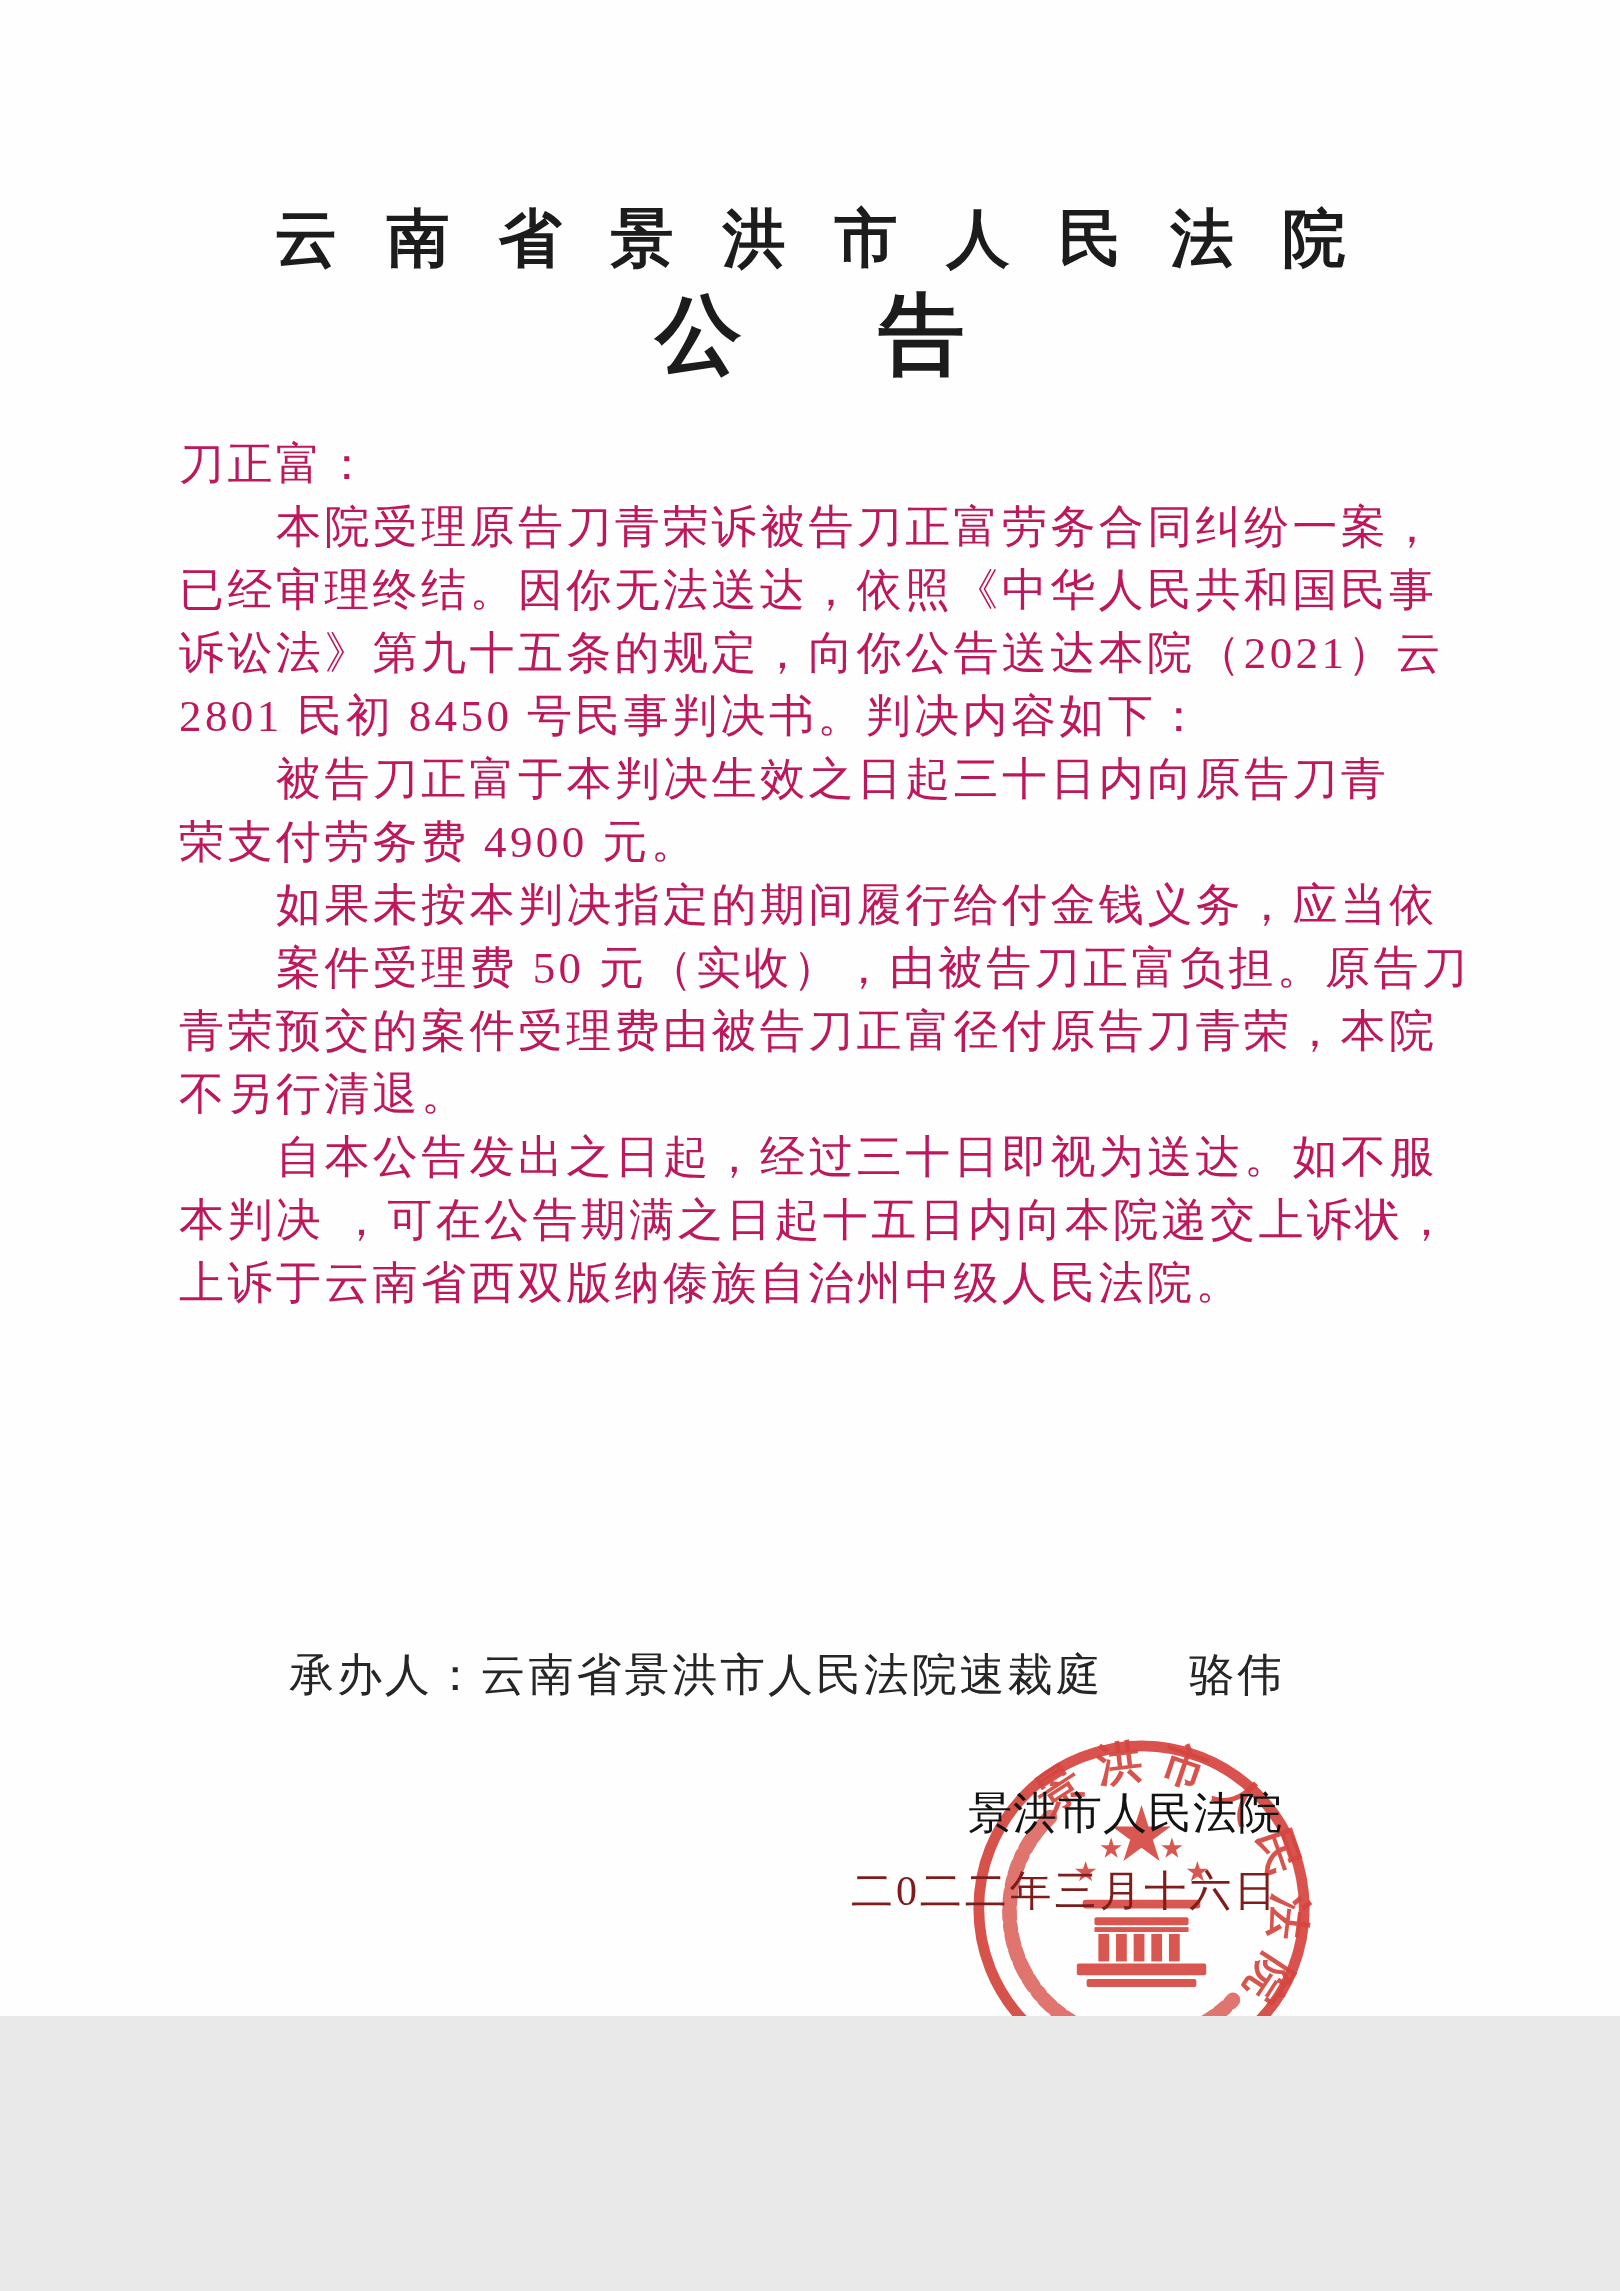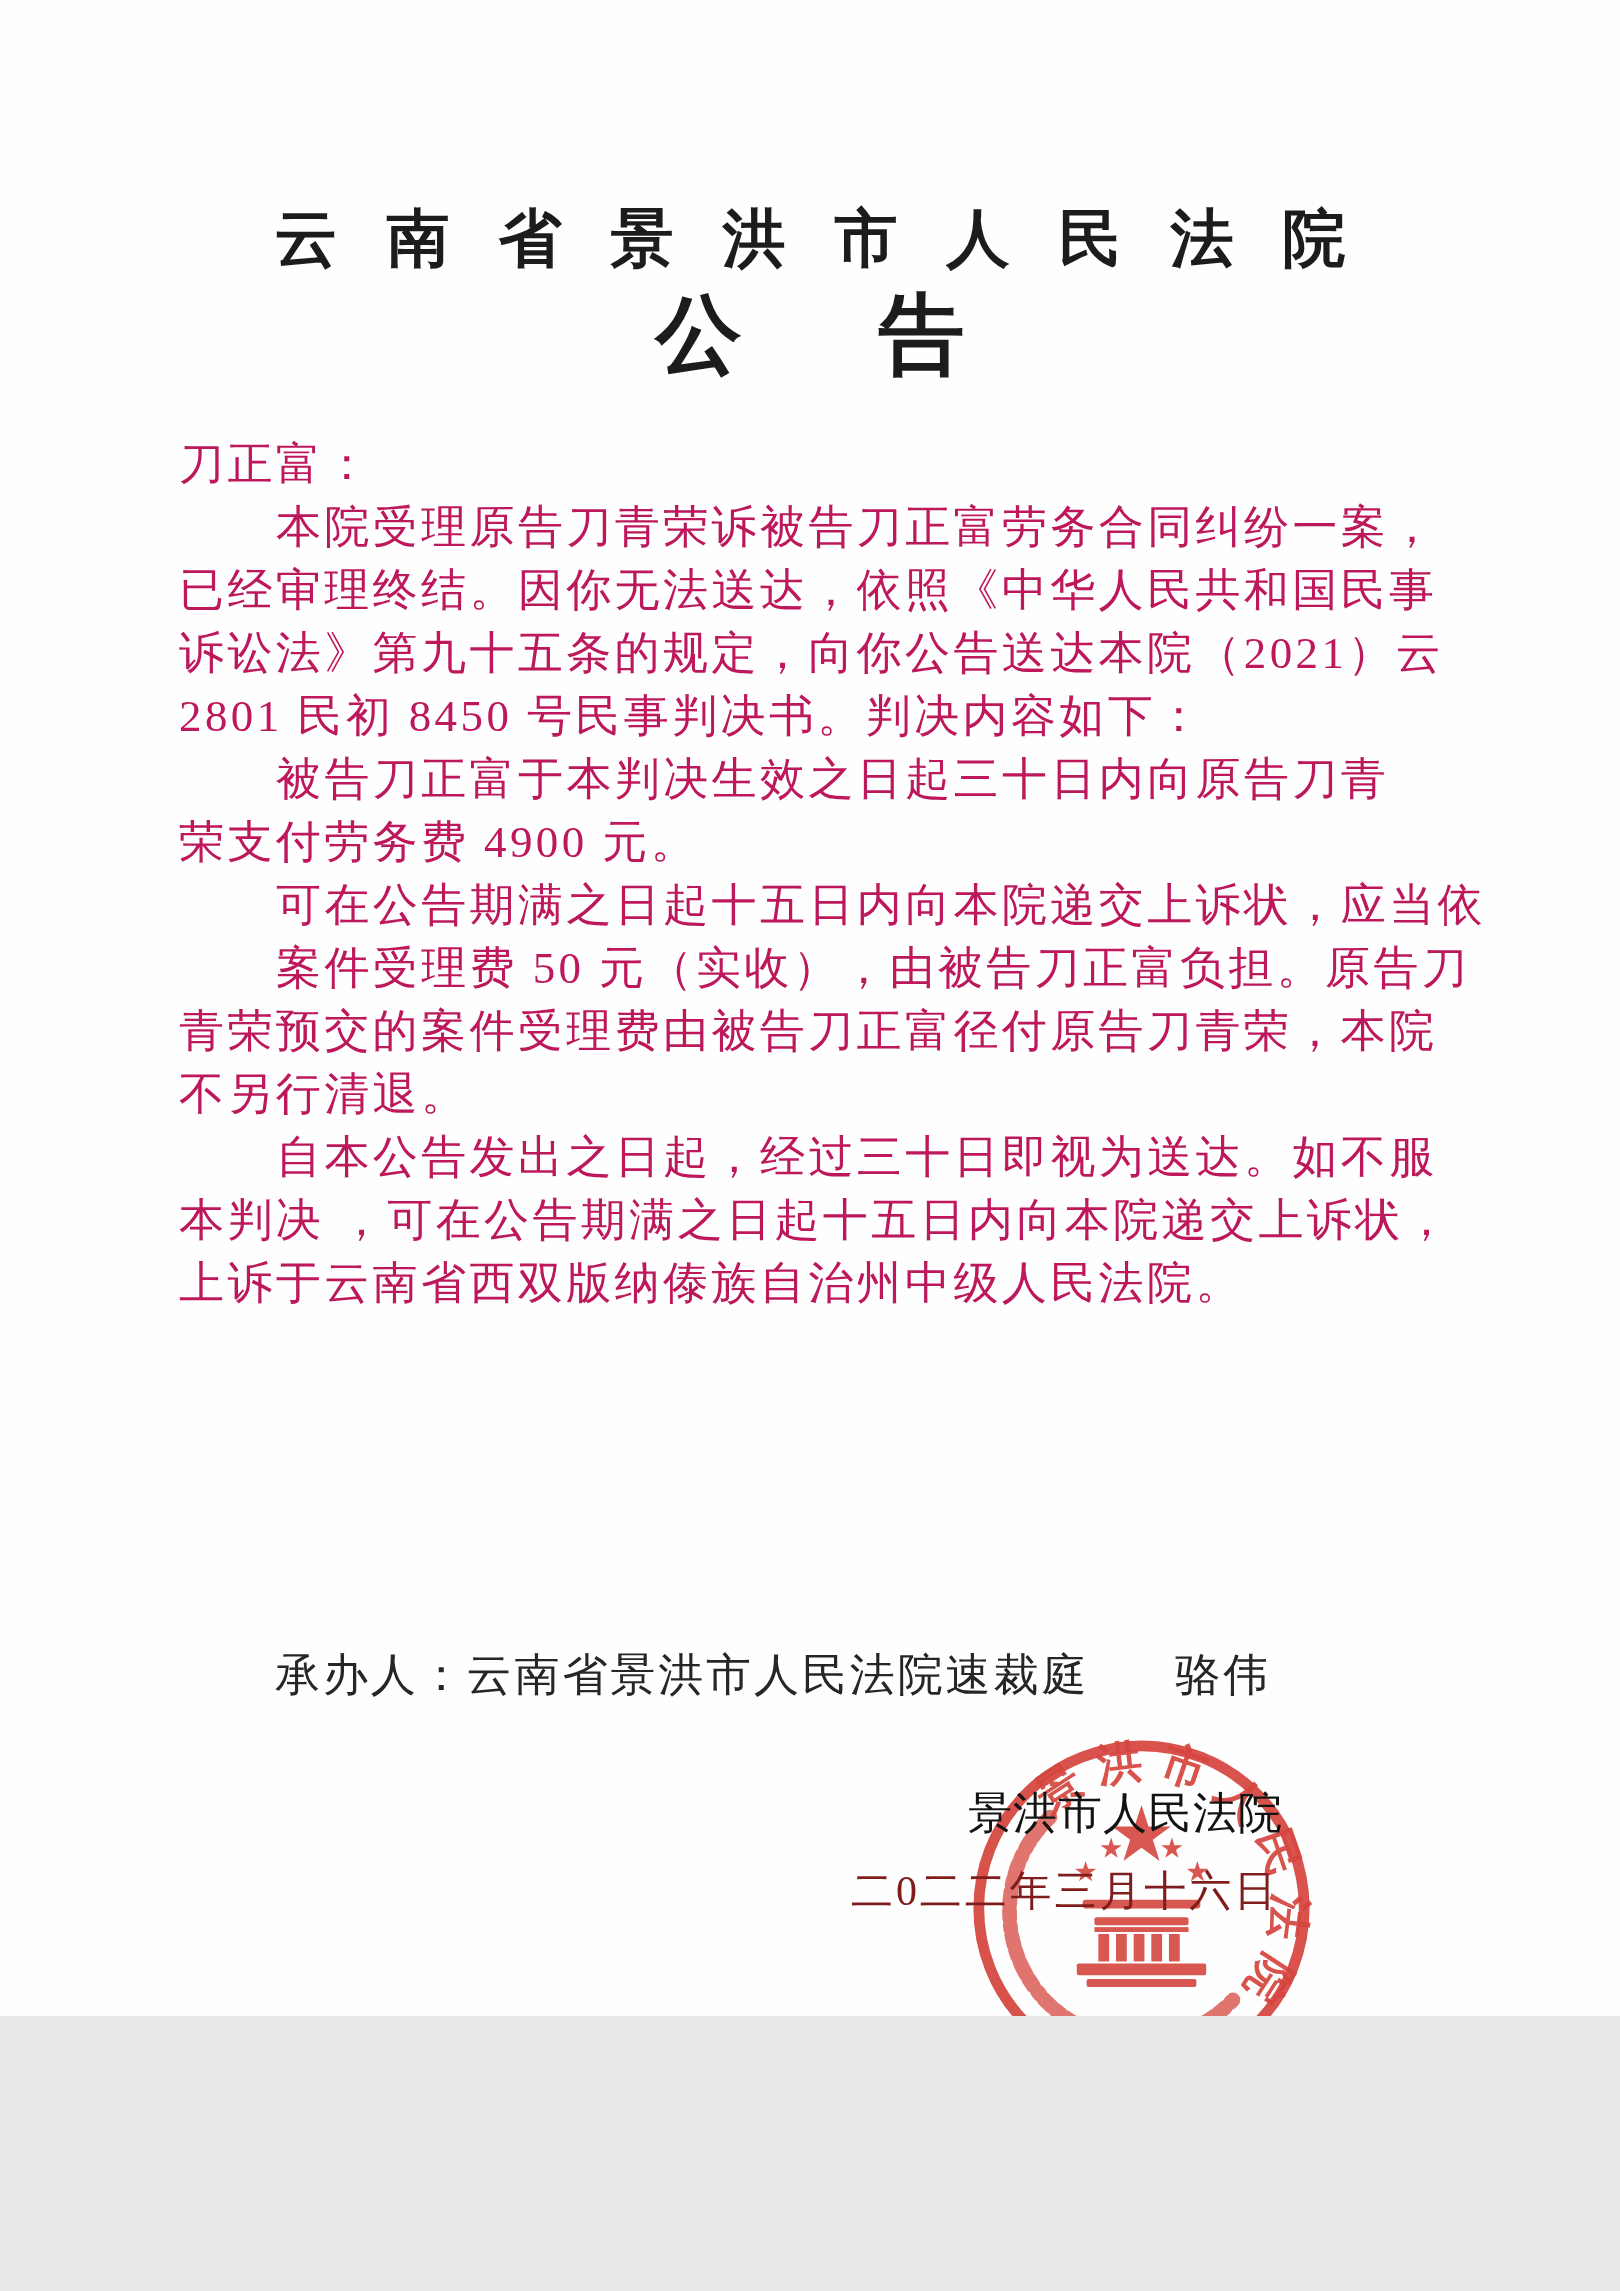--- a/index.html
+++ b/index.html
@@ -32,21 +32,21 @@
   }
   .body-text {
     position:absolute; top:433px; left:179px; width:1284px;
     font-size:45px; line-height:63px;
     letter-spacing:3.4px;
     color:#be185d;
   }
   .body-line { white-space:nowrap; }
   .indent { text-indent:97px; }
   .undertaker {
-    position:absolute; top:1645px; left:275px;
+    position:absolute; top:1645px; left:289px;
     font-size:45px; letter-spacing:2.9px;
     color:#262626; white-space:nowrap;
   }
   .undertaker .gap { display:inline-block; width:86px; }
   .seal-svg {
     position:absolute; top:1735px; left:968px;
     width:347px; height:347px;
   }
   .seal-court-name {
     position:absolute; top:1784px; left:968px;
@@ -68,21 +68,21 @@
   <h2 class="notice-title">公告</h2>
 
   <div class="body-text">
     <div class="body-line">刀正富：</div>
     <div class="body-line indent">本院受理原告刀青荣诉被告刀正富劳务合同纠纷一案，</div>
     <div class="body-line">已经审理终结。因你无法送达，依照《中华人民共和国民事</div>
     <div class="body-line">诉讼法》第九十五条的规定，向你公告送达本院（2021）云</div>
     <div class="body-line">2801 民初 8450 号民事判决书。判决内容如下：</div>
     <div class="body-line indent">被告刀正富于本判决生效之日起三十日内向原告刀青</div>
     <div class="body-line">荣支付劳务费 4900 元。</div>
-    <div class="body-line indent">可在公告期满之日起十五日内向本院递交上诉状，应当依</div>
+    <div class="body-line indent">如果未按本判决指定的期间履行给付金钱义务，应当依</div>
     <div class="body-line indent">案件受理费 50 元（实收），由被告刀正富负担。原告刀</div>
     <div class="body-line">青荣预交的案件受理费由被告刀正富径付原告刀青荣，本院</div>
     <div class="body-line">不另行清退。</div>
     <div class="body-line indent">自本公告发出之日起，经过三十日即视为送达。如不服</div>
     <div class="body-line">本判决 ，可在公告期满之日起十五日内向本院递交上诉状，</div>
     <div class="body-line">上诉于云南省西双版纳傣族自治州中级人民法院。</div>
   </div>
 
   <div class="undertaker">
     <span>承办人：云南省景洪市人民法院速裁庭</span><span class="gap"></span><span>骆伟</span>

